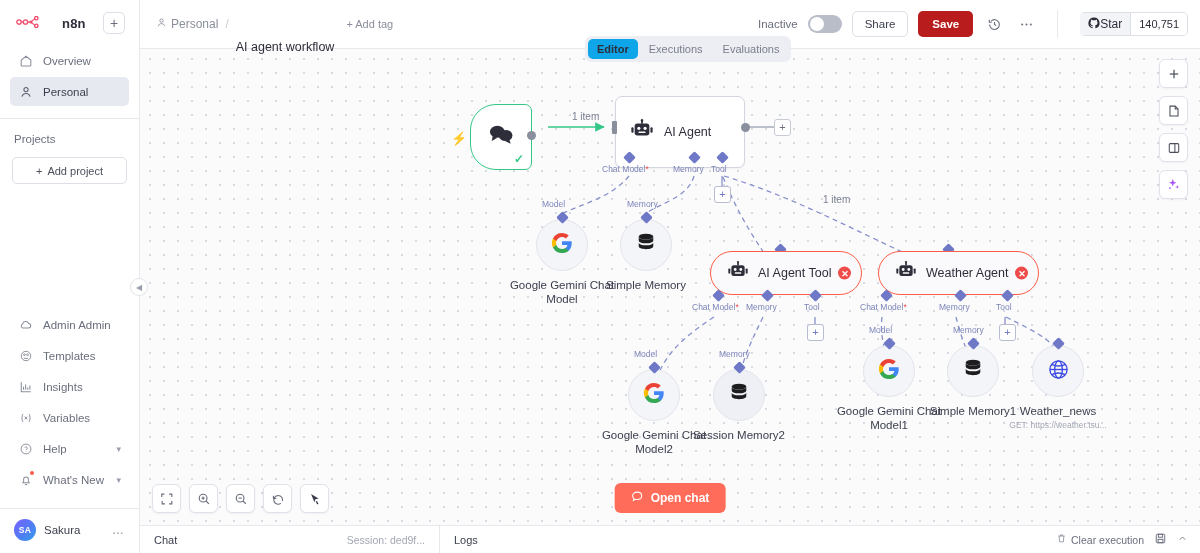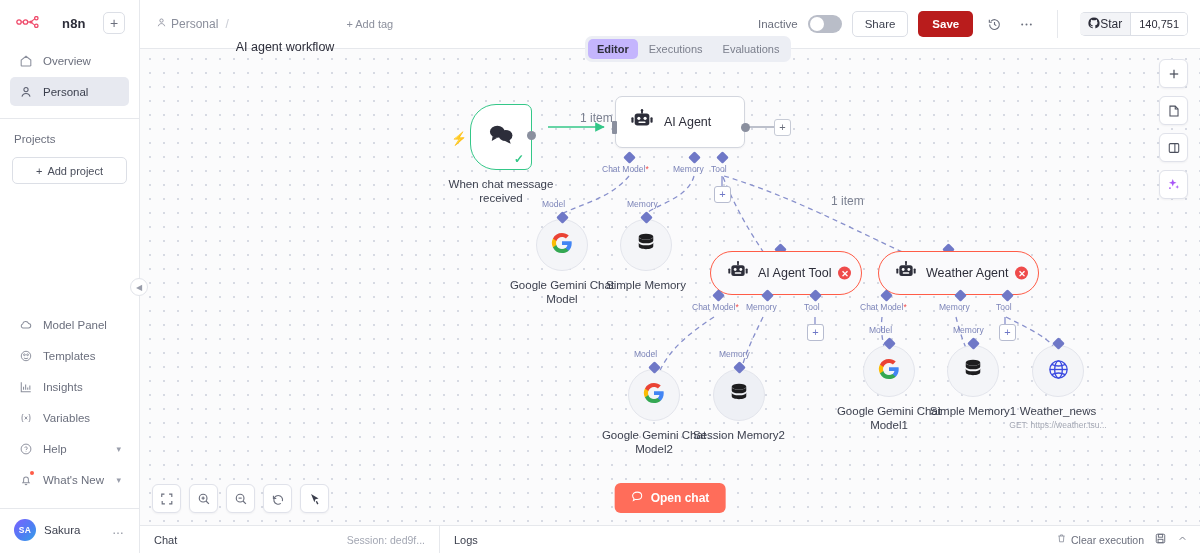--- a/index.html
+++ b/index.html
@@ -104,21 +104,21 @@
   .star-count { padding: 0 8px; font-size: 11px; color: #2d2e3a; background: #fff; height: 100%; display: flex; align-items: center; }
   .topbar-sep { width: 1px; height: 28px; background: #e6e8ec; margin: 0 4px 0 10px; }
 
   
   .tabs {
     position: absolute; left: 445px; top: 36px; z-index: 21;
     display: flex; align-items: center; gap: 2px;
     background: #eceef4; border-radius: 7px; padding: 3px;
   }
   .tab { font-size: 11px; color: #7b7f8c; padding: 4px 9px; border-radius: 5px; cursor: pointer; }
-  .tab.active { background: #c4b5fd; color: #2d2e3a; font-weight: 600; }
+  .tab.active { background: #0ea5e9; color: #2d2e3a; font-weight: 600; }
 
   
   .canvas {
     position: relative; flex: 1 1 auto; overflow: hidden;
     background-color: #fbfbfc;
     background-image: radial-gradient(#d7dae3 0.9px, transparent 0.9px);
     background-size: 14px 14px; background-position: 3px 3px;
   }
   .canvas-svg { position: absolute; left: 0; top: 0; width: 1060px; height: 504px; pointer-events: none; }
 
@@ -132,21 +132,21 @@
   .bolt { position: absolute; left: -20px; top: 26px; color: #ff5c47; font-size: 13px; }
   .node-label {
     position: absolute; top: 100%; left: 50%; transform: translateX(-50%);
     margin-top: 7px; font-size: 11.5px; color: #3b3f4d; text-align: center;
     white-space: nowrap; line-height: 1.25;
   }
   .node-label.wrap { white-space: normal; width: 120px; }
   .node-sublabel { font-size: 8.5px; color: #a3a7b3; text-align: center; margin-top: 2px; white-space: nowrap; }
 
   .node-agent {
-    width: 130px; height: 52px; background: #fff; border: 1px solid #d3d6de; border-radius: 7px;
+    width: 130px; height: 72px; background: #fff; border: 1px solid #d3d6de; border-radius: 7px;
     display: flex; align-items: center; gap: 10px; padding-left: 14px;
     box-shadow: 0 1px 2px rgba(30,35,60,.05);
   }
   .node-agent .title { font-size: 12.5px; color: #2d2e3a; }
 
   .node-pill {
     height: 44px; background: #fafafc; border: 1.6px solid #ff5c47; border-radius: 22px;
     display: flex; align-items: center; gap: 9px; padding: 0 30px 0 16px; position: relative;
   }
   .node-pill .title { font-size: 12.5px; color: #2d2e3a; white-space: nowrap; }
@@ -171,21 +171,21 @@
   .port-in {
     position: absolute; width: 5px; height: 13px; border-radius: 1px; background: #8a8f9e;
   }
   .plus-sq {
     position: absolute; width: 17px; height: 17px; border: 1px solid #b7bcd0; border-radius: 3px;
     background: #fff; color: #6f78c7; font-size: 11px; line-height: 15px; text-align: center; cursor: pointer;
   }
   .plus-sq.gray { color: #6b6f7d; border-color: #c7cbd6; }
   .conn-label { position: absolute; font-size: 8.5px; color: #7c84b8; white-space: nowrap; }
   .conn-label .req { color: #ef4b4b; }
-  .item-label { position: absolute; font-size: 12px; color: #7b8090; background: transparent; white-space: nowrap; margin-left: 8px; }
+  .item-label { position: absolute; font-size: 10px; color: #7b8090; background: transparent; white-space: nowrap; }
 
   
   .left-tools { position: absolute; left: 12px; bottom: 12px; display: flex; gap: 8px; z-index: 15; }
   .tool-btn {
     width: 29px; height: 29px; background: #fff; border: 1px solid #e0e2ea; border-radius: 6px;
     display: flex; align-items: center; justify-content: center; color: #6b6f7d; cursor: pointer;
     box-shadow: 0 1px 2px rgba(30,35,60,.05);
   }
   .right-tools { position: absolute; right: 12px; top: 10px; display: flex; flex-direction: column; gap: 8px; z-index: 15; }
   .open-chat-btn {
@@ -261,21 +261,21 @@
 
     <div class="sb-spacer"></div>
 
     <div class="sb-bottom">
       <div class="sb-item">
         <span class="ic">
           <svg width="14" height="14" viewBox="0 0 16 16" fill="none" stroke="#8b8f9c" stroke-width="1.2">
             <path d="M4.3 11.4h6.4a2.6 2.6 0 0 0 .2-5.2 3.5 3.5 0 0 0-6.7.6 2.4 2.4 0 0 0 .1 4.6z"></path>
           </svg>
         </span>
-        <span>Model Panel</span>
+        <span>Admin Admin</span>
       </div>
       <div class="sb-item">
         <span class="ic">
           <svg width="14" height="14" viewBox="0 0 16 16" fill="none" stroke="#8b8f9c" stroke-width="1.1">
             <circle cx="8" cy="8" r="5.4"></circle>
               <circle cx="6.2" cy="6.6" r="1"></circle>
               <circle cx="9.8" cy="6.6" r="1"></circle>
             <path d="M5.6 10.2c1.4 1.1 3.4 1.1 4.8 0"></path>
           </svg>
         </span>
@@ -436,21 +436,20 @@
             <svg width="28" height="24" viewBox="0 0 30 26" fill="#2d2e3a">
               <ellipse cx="11" cy="9.5" rx="8" ry="6.4"></ellipse>
               <path d="M6 14 L5 19.5 L11 16 z"></path>
               <ellipse cx="20" cy="13.5" rx="7.4" ry="6"></ellipse>
               <path d="M24 18 L25.5 22.5 L19.5 19.5 z"></path>
             </svg>
           </span>
           <span class="chk">✓</span>
           <span class="port-dot" style="right:-5px; top:26px;"></span>
         </div>
-        <div class="node-label wrap">When chat message received</div>
       </div>
       <div class="item-label" style="left:432px; top:62px;">1 item</div>
 
       <div class="node" style="left:475px; top:47px;">
         <div class="node-agent">
           <span>
             <svg width="24" height="22" viewBox="0 0 26 24" fill="#2d2e3a">
               <rect x="5" y="5" width="16" height="13" rx="3"></rect>
               <rect x="12" y="1.5" width="2" height="3.5"></rect>
                 <circle cx="13" cy="1.3" r="1.3"></circle>

